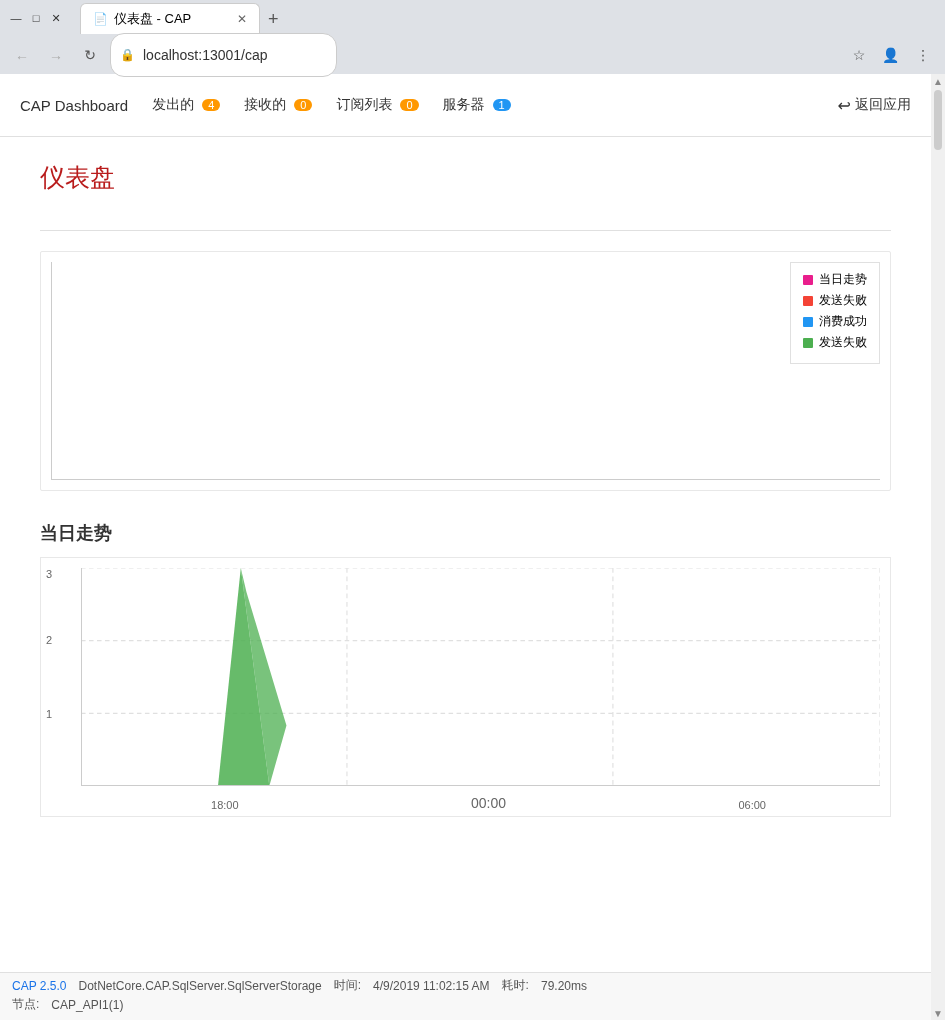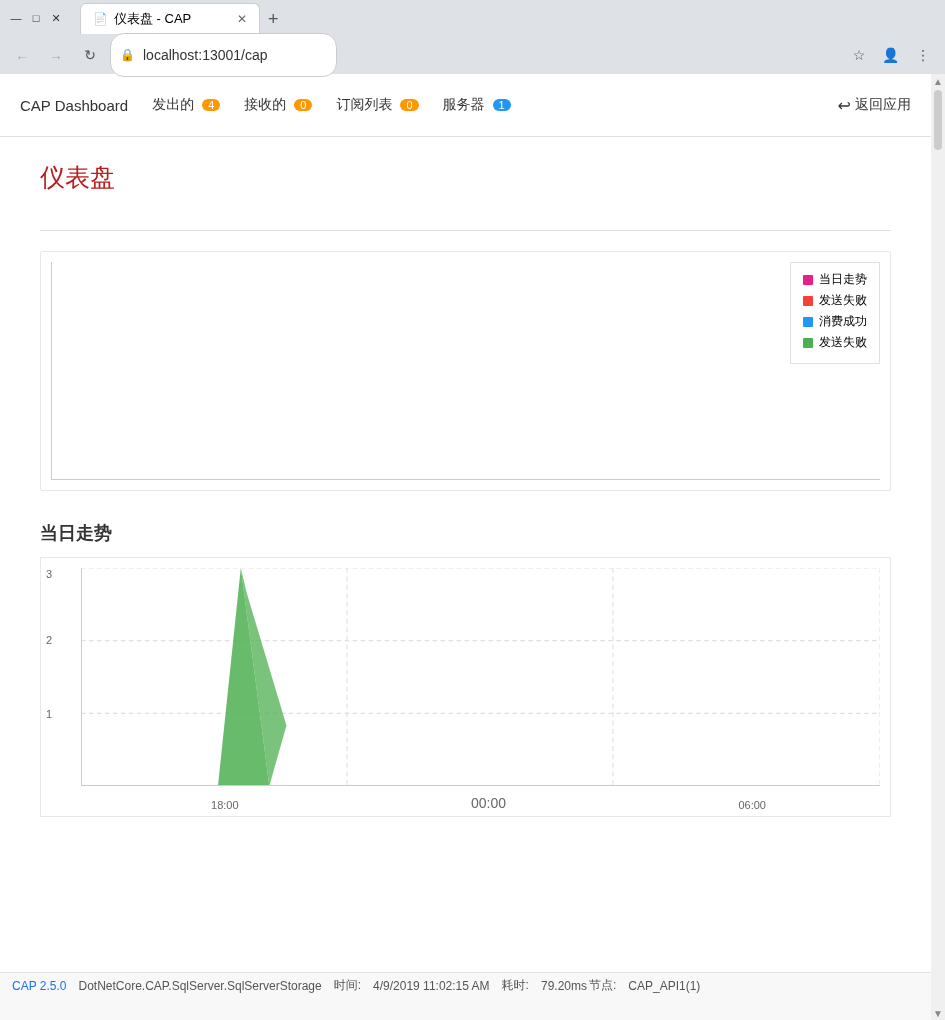--- a/index.html
+++ b/index.html
@@ -248,21 +248,21 @@
 
     
     .status-bar {
       background: #f8f8f8;
       border-top: 1px solid #e0e0e0;
       padding: 4px 12px;
       font-size: 12px;
       color: #555;
       display: flex;
       align-items: flex-start;
-      flex-direction: row;
+      flex-direction: column;
       gap: 2px;
       min-height: 48px;
     }
 
     .status-bar-line {
       display: flex;
       gap: 12px;
       align-items: center;
     }
 

